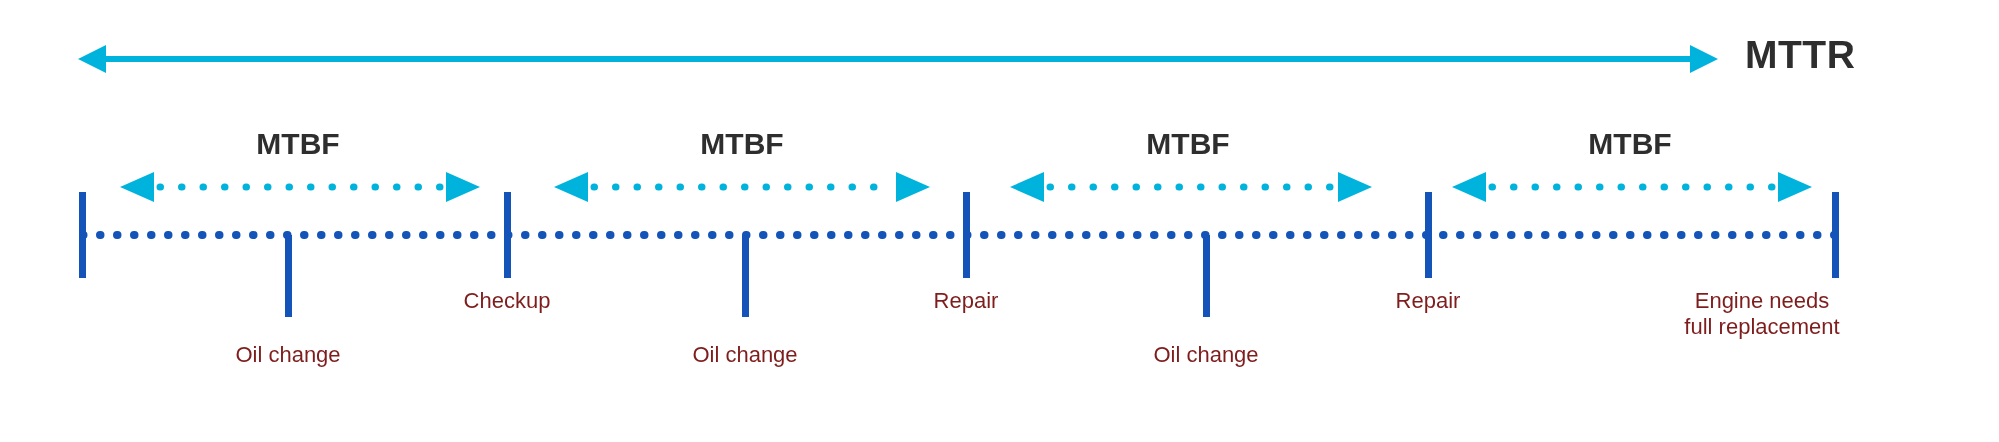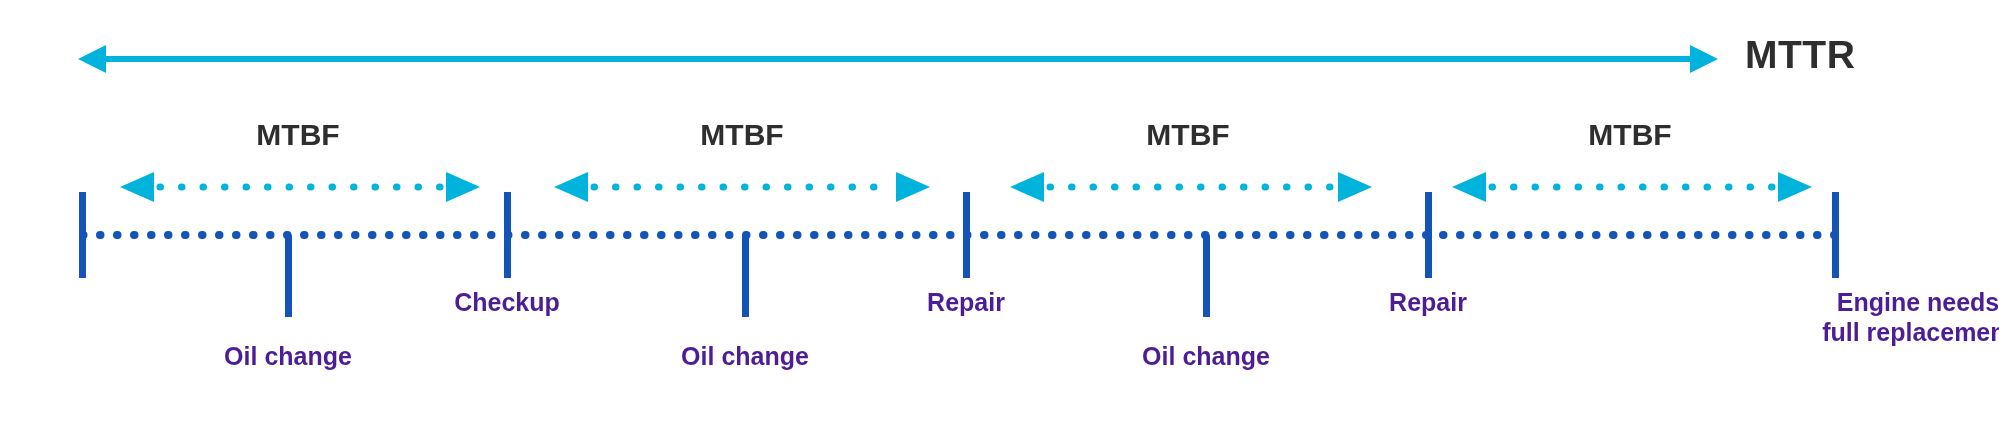--- a/index.html
+++ b/index.html
@@ -37,21 +37,21 @@
     font-weight: 700;
     color: #2e2e2e;
     letter-spacing: 0.5px;
     line-height: 1;
     white-space: nowrap;
   }
 
   
   .mtbf-label {
     position: absolute;
-    top: 120px;
+    top: 129px;
     font-size: 30px;
     font-weight: 600;
     color: #2e2e2e;
     text-align: center;
     line-height: 1;
     white-space: nowrap;
     transform: translateX(-50%);
   }
 
   
@@ -76,23 +76,23 @@
     width: 7px;
     background: #1454b8;
     border-radius: 0;
   }
   .tick.long  { top: 192px; height: 86px; }   
   .tick.below { top: 235px; height: 82px; }   
 
   
   .event-label {
     position: absolute;
-    font-size: 25px;
-    font-weight: 700;
-    color: #4c1d95;
+    font-size: 22px;
+    font-weight: 400;
+    color: #7f1d1d;
     text-align: center;
     line-height: 1.18;
     white-space: pre;
     transform: translateX(-50%);
   }
   .event-label.high { top: 288px; }
   .event-label.low  { top: 342px; }
 </style>
 </head>
 <body>
@@ -146,16 +146,16 @@
   <div class="tick below" style="left:1203px"></div>
   <div class="tick long" style="left:1425px"></div>
   <div class="tick long" style="left:1832px"></div>
 
   <div class="event-label low" style="left:288px">Oil change</div>
   <div class="event-label high" style="left:507px">Checkup</div>
   <div class="event-label low" style="left:745px">Oil change</div>
   <div class="event-label high" style="left:966px">Repair</div>
   <div class="event-label low" style="left:1206px">Oil change</div>
   <div class="event-label high" style="left:1428px">Repair</div>
-  <div class="event-label high" style="left:1918px">Engine needs
+  <div class="event-label high" style="left:1762px">Engine needs
 full replacement</div>
 
 </div>
 
 </body></html>

